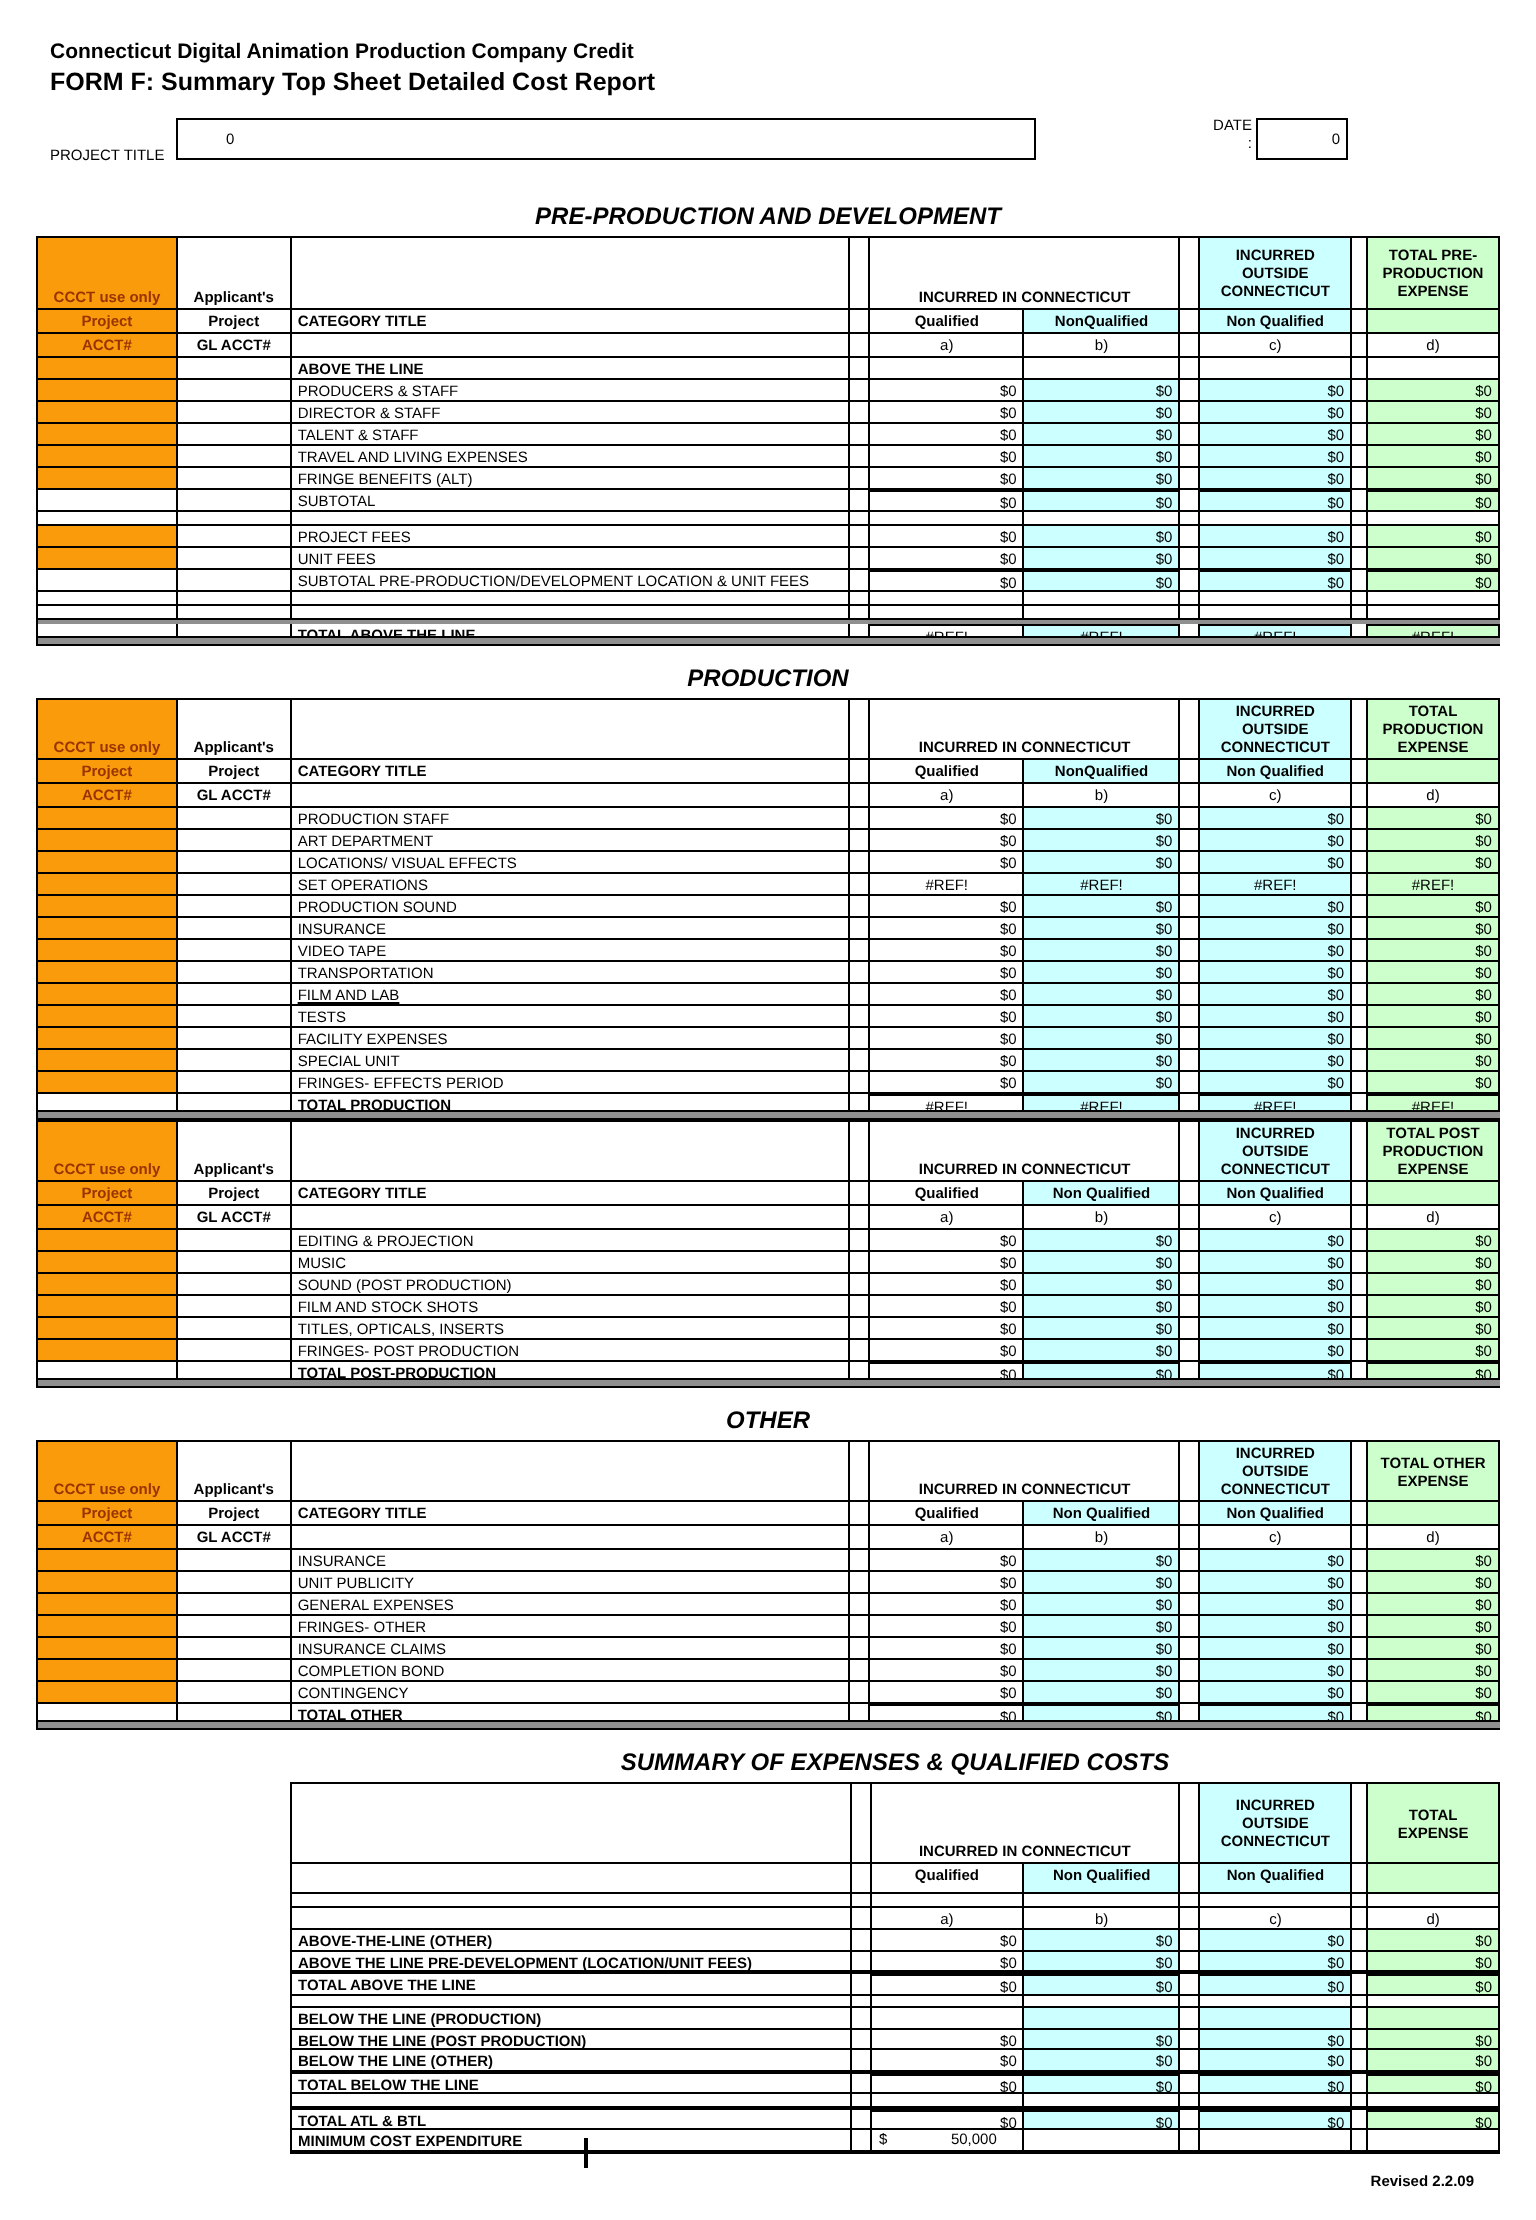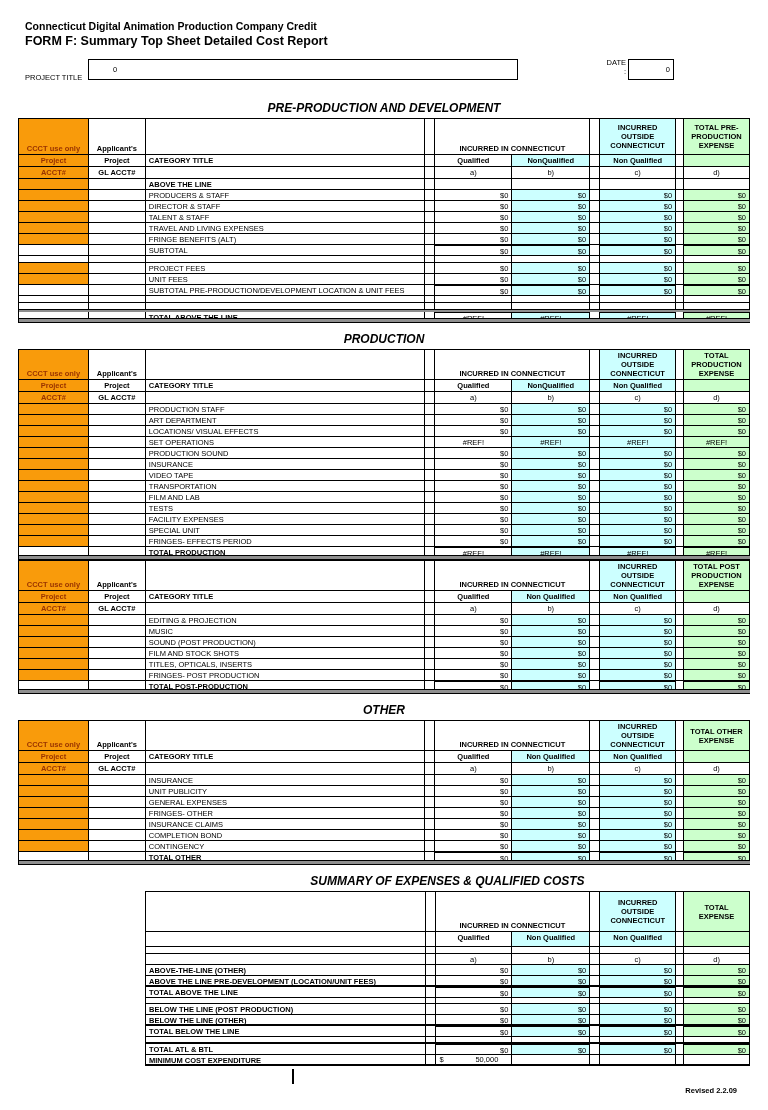--- a/index.html
+++ b/index.html
@@ -436,21 +436,21 @@
           <div class="td val" style="width: 77px;">$0</div>
           <div class="td val c-cyan" style="width: 78px;">$0</div>
           <div class="td" style="width: 10px;"></div>
           <div class="td val c-cyan" style="width: 76px;">$0</div>
           <div class="td" style="width: 8px;"></div>
           <div class="td val c-green" style="width: 66px;">$0</div>
         </div>
         <div class="tr r-data">
           <div class="td c-orange" style="width: 70px;"></div>
           <div class="td" style="width: 57px;"></div>
-          <div class="td lab" style="width: 280px;">FILM AND LAB</div>
+          <div class="td lab" style="width: 280px; text-decoration: underline;">FILM AND LAB</div>
           <div class="td" style="width: 10px;"></div>
           <div class="td val" style="width: 77px;">$0</div>
           <div class="td val c-cyan" style="width: 78px;">$0</div>
           <div class="td" style="width: 10px;"></div>
           <div class="td val c-cyan" style="width: 76px;">$0</div>
           <div class="td" style="width: 8px;"></div>
           <div class="td val c-green" style="width: 66px;">$0</div>
         </div>
         <div class="tr r-data">
           <div class="td c-orange" style="width: 70px;"></div>
@@ -865,20 +865,30 @@
           <div class="td lab" style="width: 280px;"></div>
           <div class="td" style="width: 10px;"></div>
           <div class="td" style="width: 77px;"></div>
           <div class="td" style="width: 78px;"></div>
           <div class="td" style="width: 10px;"></div>
           <div class="td" style="width: 76px;"></div>
           <div class="td" style="width: 8px;"></div>
           <div class="td" style="width: 66px;"></div>
         </div>
         <div class="tr r-data">
+          <div class="td lab bold" style="width: 280px;">BELOW THE LINE (PRODUCTION)</div>
+          <div class="td" style="width: 10px;"></div>
+          <div class="td val" style="width: 77px;"></div>
+          <div class="td val c-cyan" style="width: 78px;"></div>
+          <div class="td" style="width: 10px;"></div>
+          <div class="td val c-cyan" style="width: 76px;"></div>
+          <div class="td" style="width: 8px;"></div>
+          <div class="td val c-green" style="width: 66px;"></div>
+        </div>
+        <div class="tr r-data">
           <div class="td lab bold" style="width: 280px;">BELOW THE LINE (POST PRODUCTION)</div>
           <div class="td" style="width: 10px;"></div>
           <div class="td val" style="width: 77px;">$0</div>
           <div class="td val c-cyan" style="width: 78px;">$0</div>
           <div class="td" style="width: 10px;"></div>
           <div class="td val c-cyan" style="width: 76px;">$0</div>
           <div class="td" style="width: 8px;"></div>
           <div class="td val c-green" style="width: 66px;">$0</div>
         </div>
         <div class="tr r-data">

